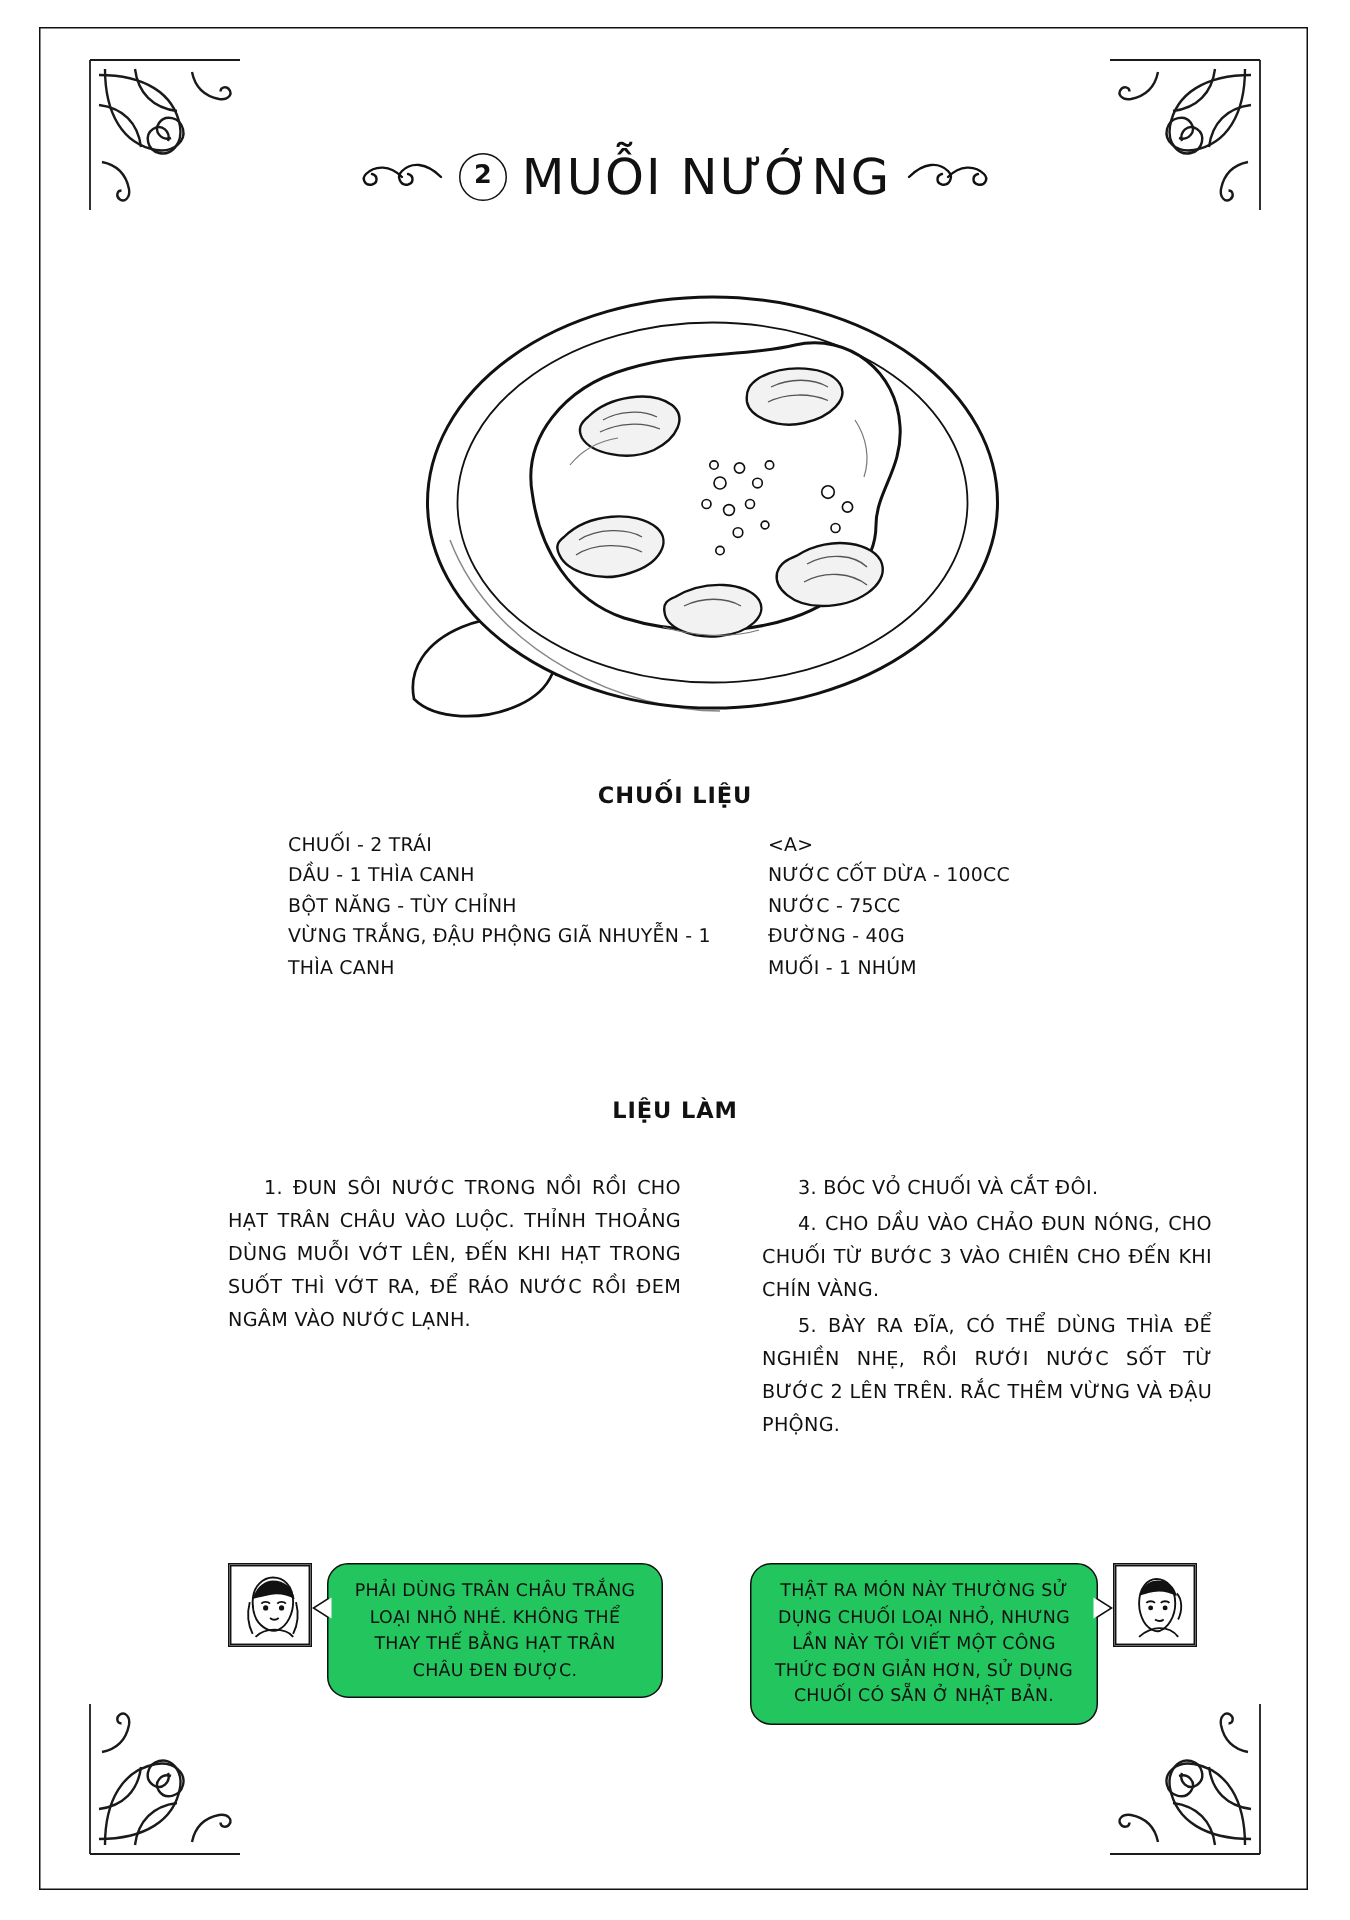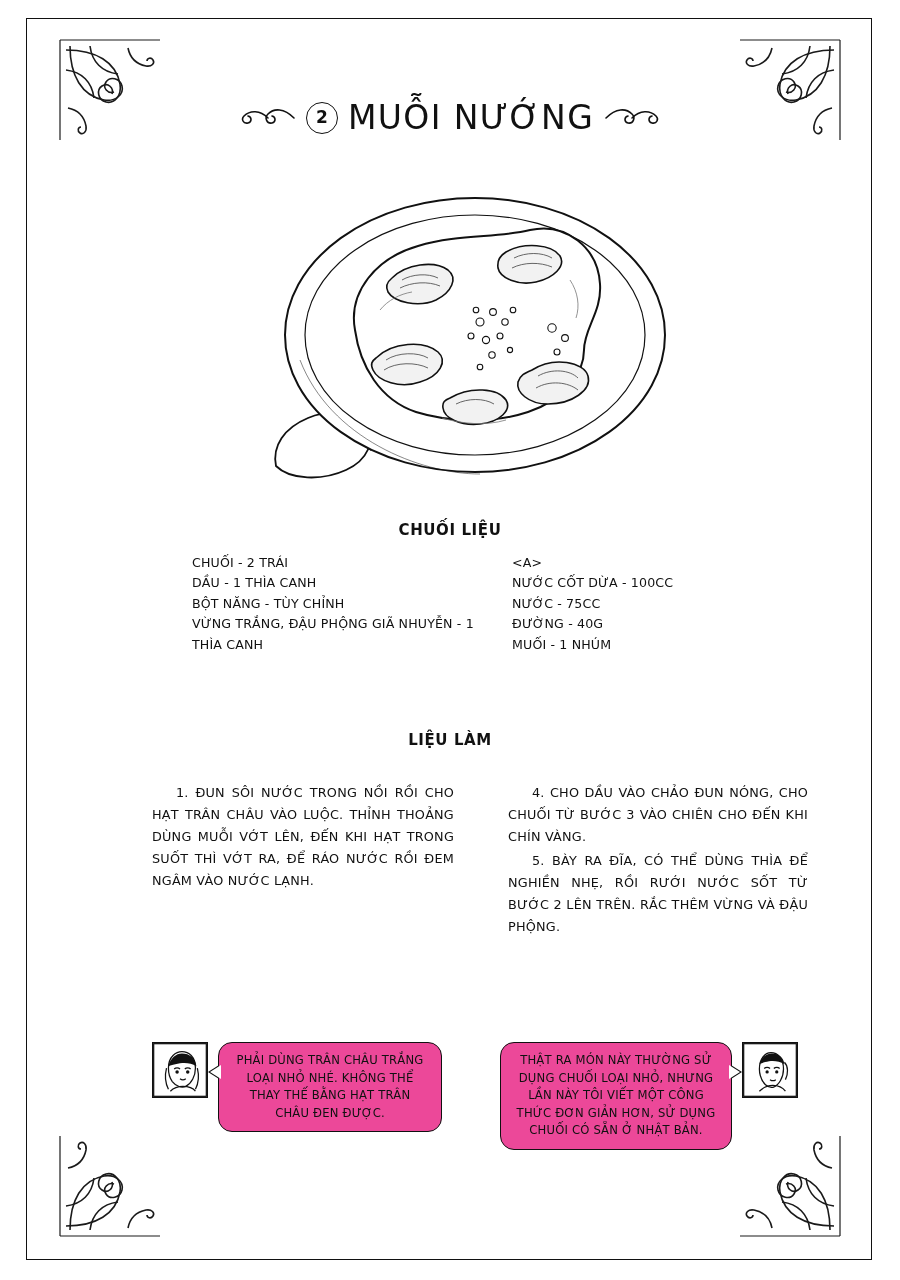--- a/index.html
+++ b/index.html
@@ -159,21 +159,21 @@
     border: 1.4px solid #111;
     box-sizing: border-box;
     background: #fff;
     flex: none;
   }
   .avatar svg { width: 100%; height: 100%; display: block; }
   .bubble {
     position: relative;
     border: 1.4px solid #111;
     border-radius: 14px;
-    background: #ec4899;
+    background: #22c55e;
     padding: 9px 14px;
     font-size: 11.6px;
     line-height: 1.52;
     letter-spacing: 0.2px;
     text-align: center;
     font-family: "DejaVu Sans", sans-serif;
     text-transform: uppercase;
     box-sizing: border-box;
   }
   .comment.one .bubble { width: 224px; min-height: 86px; margin-left: 10px; }
@@ -366,20 +366,21 @@
     </div>
   </div>
 
   <div class="section-heading" id="steps-heading">LIỆU LÀM</div>
 
   <div class="steps">
     <div class="step-col left">
       <p>1. ĐUN SÔI NƯỚC TRONG NỒI RỒI CHO HẠT TRÂN CHÂU VÀO LUỘC. THỈNH THOẢNG DÙNG MUỖI VỚT LÊN, ĐẾN KHI HẠT TRONG SUỐT THÌ VỚT RA, ĐỂ RÁO NƯỚC RỒI ĐEM NGÂM VÀO NƯỚC LẠNH.</p>
     </div>
     <div class="step-col right">
+      <p>3. BÓC VỎ CHUỐI VÀ CẮT ĐÔI.</p>
       <p>4. CHO DẦU VÀO CHẢO ĐUN NÓNG, CHO CHUỐI TỪ BƯỚC 3 VÀO CHIÊN CHO ĐẾN KHI CHÍN VÀNG.</p>
       <p>5. BÀY RA ĐĨA, CÓ THỂ DÙNG THÌA ĐỂ NGHIỀN NHẸ, RỒI RƯỚI NƯỚC SỐT TỪ BƯỚC 2 LÊN TRÊN. RẮC THÊM VỪNG VÀ ĐẬU PHỘNG.</p>
     </div>
   </div>
 
   <div class="comments">
     <div class="comment one">
       <div class="avatar">
         <svg viewBox="0 0 56 56" fill="none" stroke="#111" stroke-width="1.3">
           <rect x="0.7" y="0.7" width="54.6" height="54.6" fill="#fff" stroke="#111" stroke-width="1.3"></rect>

